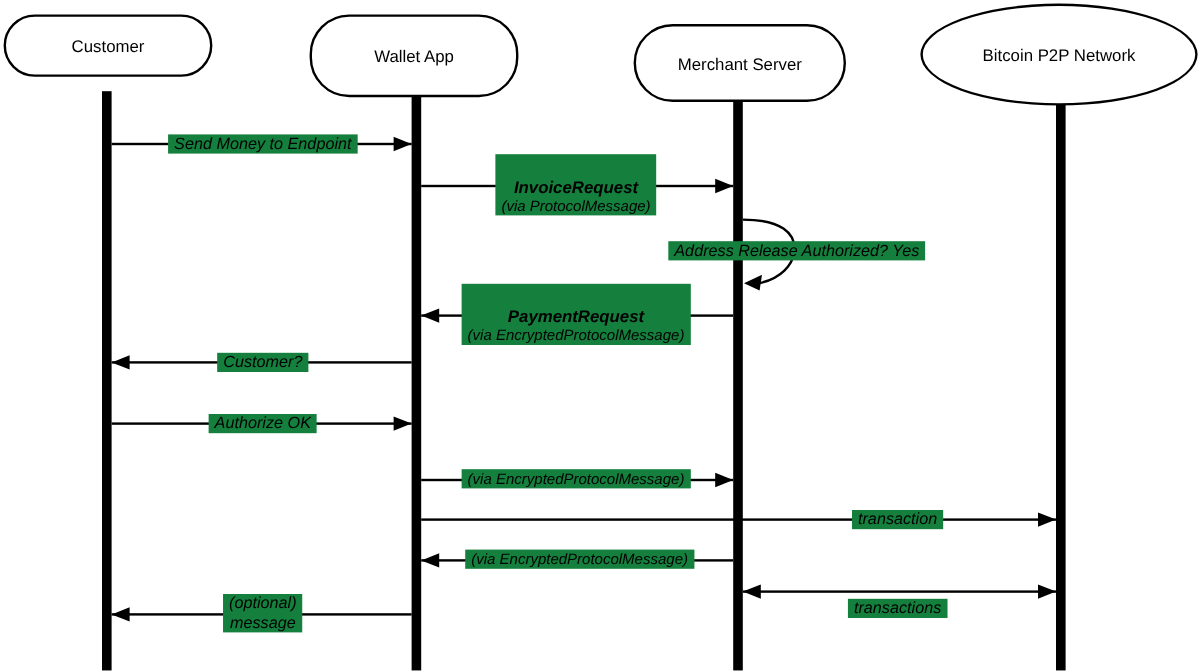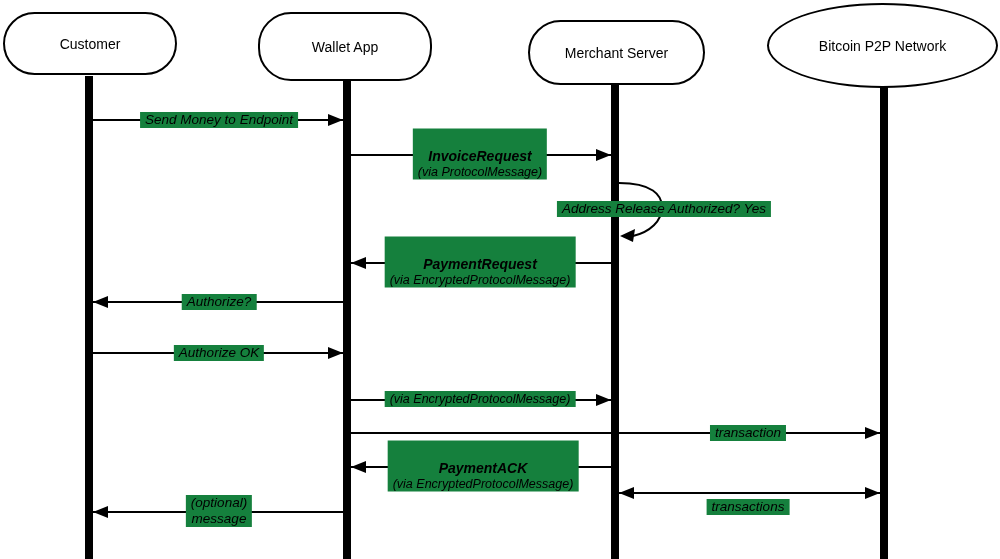--- a/index.html
+++ b/index.html
@@ -73,21 +73,21 @@
 </head>
 <body>
 
 <div id="canvas">
 
   <div class="lifeline" style="left:85px;  top:76px; height:483px;"></div>
   <div class="lifeline" style="left:343px; top:76px; height:483px;"></div>
   <div class="lifeline" style="left:611px; top:76px; height:483px;"></div>
   <div class="lifeline" style="left:880px; top:87px; height:472px;"></div>
 
-  <div class="actor stadium" style="left:3px; top:12px; width:174px; height:63px;">
+  <div class="actor stadium" style="left:3px; top:12px; width:174px; height:52px;">
     <span>Customer</span>
   </div>
   <div class="actor stadium" style="left:258px; top:12px; width:174px; height:69px;">
     <span>Wallet App</span>
   </div>
   <div class="actor stadium" style="left:528px; top:20px; width:177px; height:65px;">
     <span>Merchant Server</span>
   </div>
   <div class="actor ellipse" style="left:767px; top:3px; width:231px; height:85px;">
     <span>Bitcoin P2P Network</span>
@@ -121,21 +121,21 @@
     <div class="head-left" style="left:351px; top:257px;"></div>
     <div class="msg-label" style="left:480px; top:262px;">
       <span class="bold-name">PaymentRequest</span>
       <span class="via">(via EncryptedProtocolMessage)</span>
     </div>
   </div>
 
   <div>
     <div class="msg-line" style="left:93px; top:301px; width:250px;"></div>
     <div class="head-left" style="left:93px; top:296px;"></div>
-    <div class="msg-label" style="left:219px; top:302px;">Authorize?</div>
+    <div class="msg-label" style="left:219px; top:302px;">Customer?</div>
   </div>
 
   <div>
     <div class="msg-line" style="left:93px; top:352px; width:250px;"></div>
     <div class="head-right" style="left:328px; top:347px;"></div>
     <div class="msg-label" style="left:219px; top:353px;">Authorize OK</div>
   </div>
 
   <div>
     <div class="msg-line" style="left:351px; top:399px; width:260px;"></div>
@@ -148,21 +148,20 @@
   <div>
     <div class="msg-line" style="left:351px; top:432px; width:529px;"></div>
     <div class="head-right" style="left:865px; top:427px;"></div>
     <div class="msg-label" style="left:748px; top:433px;">transaction</div>
   </div>
 
   <div>
     <div class="msg-line" style="left:351px; top:466px; width:260px;"></div>
     <div class="head-left" style="left:351px; top:461px;"></div>
     <div class="msg-label" style="left:483px; top:466px;">
-      <span class="bold-name">PaymentACK</span>
       <span class="via">(via EncryptedProtocolMessage)</span>
     </div>
   </div>
 
   <div>
     <div class="msg-line" style="left:619px; top:492px; width:261px;"></div>
     <div class="head-left" style="left:619px; top:487px;"></div>
     <div class="head-right" style="left:865px; top:487px;"></div>
     <div class="msg-label" style="left:748px; top:493px;margin-top:14px;">transactions</div>
   </div>

